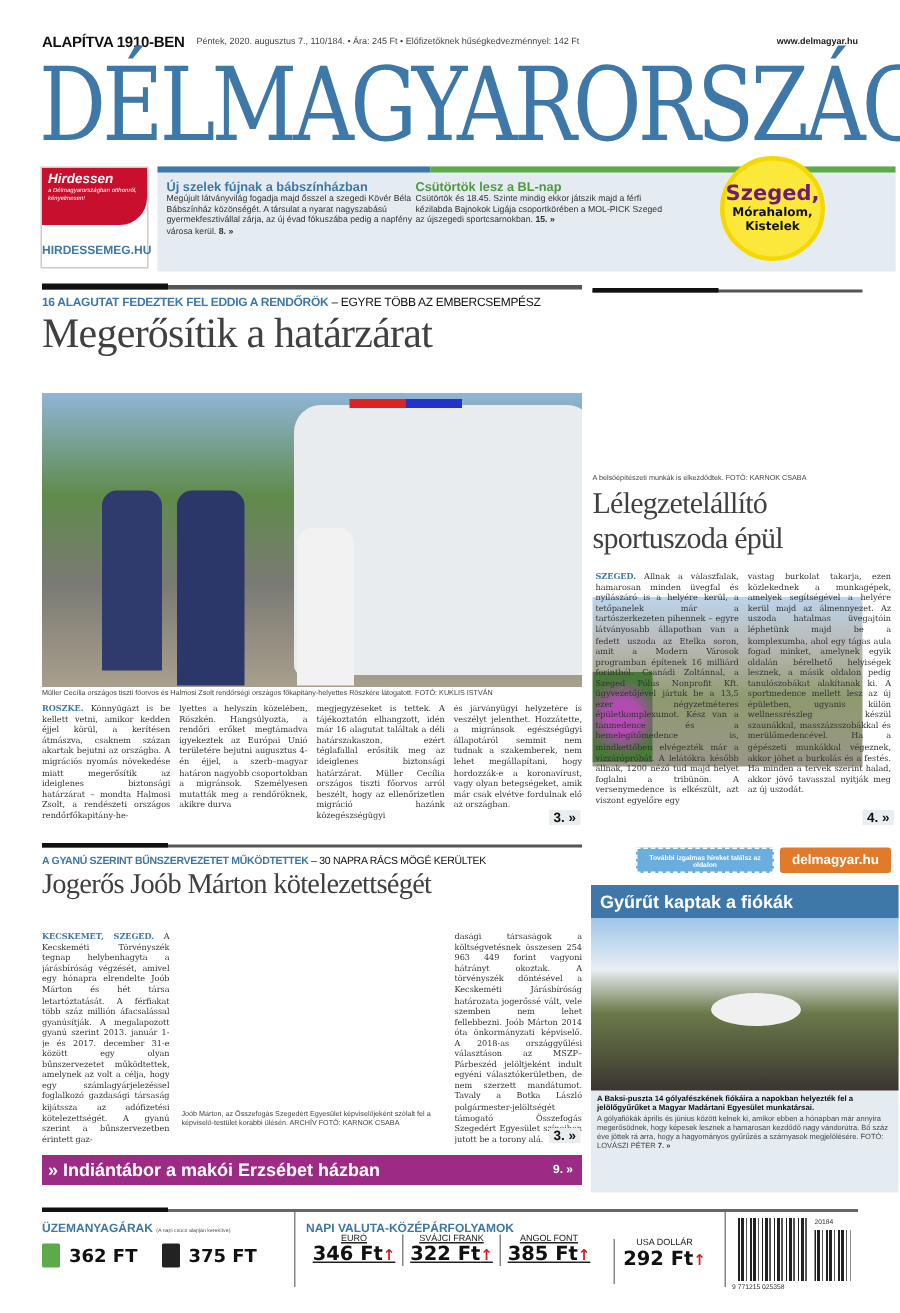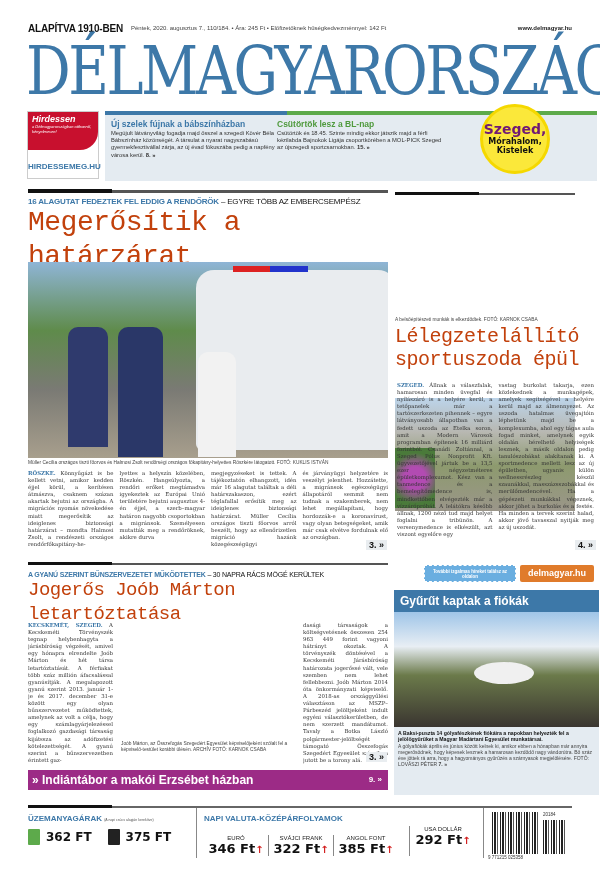--- a/index.html
+++ b/index.html
@@ -22,21 +22,21 @@
   .teaser h3 { font-size: 8.5px; font-weight: bold; margin-bottom: 1px; }
   .teaser p { font-size: 5.8px; line-height: 7.2px; color: #333; }
   .teaser .pg { font-weight: bold; }
   .t-blue h3 { color: #3d78a8; }
   .t-green h3 { color: #4f9a3d; }
   .badge { top: 104px; left: 480px; width: 70px; height: 70px; border-radius: 50%; background: #fbe83a; border: 3px solid #f5d800; text-align: center; padding-top: 14px; }
   .badge .b1 { color: #701a75; font-weight: bold; font-size: 14px; font-family: "DejaVu Sans", sans-serif; }
   .badge .b2 { color: #111; font-weight: bold; font-size: 8px; line-height: 9px; font-family: "DejaVu Sans", sans-serif; }
   .kicker { font-size: 8px; font-weight: bold; color: #3d78a8; letter-spacing: -0.2px; }
   .kicker .rest { color: #111; font-weight: normal; margin-top: 14px; }
-  .headline { font-family: Liberation Mono, monospace; color: #c2410c; letter-spacing: -0.5px; }
+  .headline { font-family: Liberation Serif, serif; color: #404040; letter-spacing: -0.5px; }
   .photo { background: linear-gradient(180deg,#8fb5d6 0%,#5f8b4b 35%,#7a7a74 65%,#a89f8d 100%); position: relative; overflow: hidden; }
   .caption { font-size: 4.8px; color: #444; line-height: 6px; }
   .body-cols { display: flex; gap: 6px; }
   .body-col { flex: 1; font-family: "DejaVu Serif", serif; font-size: 5.4px; line-height: 7.1px; color: #333; text-align: justify; }
   .dateline { color: #3d78a8; font-weight: bold; }
   .page-ref { font-weight: bold; font-size: 9px; color: #111; background: #e9edf0; padding: 0 3px; }
   .promo { top: 565px; left: 424px; width: 92px; height: 17px; background: #6aaee0; border: 1px dashed #fff; color: #fff; font-size: 4.5px; font-weight: bold; text-align: center; padding-top: 3px; line-height: 5px; }
   .promo-logo { top: 565px; left: 520px; width: 74px; height: 17px; background: #e07b2b; color: #fff; font-size: 9px; font-weight: bold; text-align: center; line-height: 17px; border-radius: 2px; }
   .gyuru-box { top: 590px; left: 394px; width: 205px; height: 205px; background: #e4ebf1; }
   .gyuru-head { background: #3d78a8; color: #fff; font-weight: bold; font-size: 12px; padding: 4px 6px; }
@@ -126,21 +126,21 @@
   <div class="body-col"><span class="dateline">SZEGED.</span> <span>Állnak a válaszfalak, hamarosan minden üvegfal és nyílászáró is a helyére kerül, a tetőpanelek már a tartószerkezeten pihennek – egyre látványosabb állapotban van a fedett uszoda az Etelka soron, amit a Modern Városok programban építenek 16 milliárd forintból. Csanádi Zoltánnal, a Szeged Pólus Nonprofit Kft. ügyvezetőjével jártuk be a 13,5 ezer négyzetméteres épületkomplexumot. Kész van a tanmedence és a bemelegítőmedence is, mindkettőben elvégezték már a vízzárópróbát. A lelátókra később állnak, 1200 néző tud majd helyet foglalni a tribünön. A versenymedence is elkészült, azt viszont egyelőre egy</span></div>
   <div class="body-col">vastag burkolat takarja, ezen közlekednek a munkagépek, amelyek segítségével a helyére kerül majd az álmennyezet. Az uszoda hatalmas üvegajtóin léphetünk majd be a komplexumba, ahol egy tágas aula fogad minket, amelynek egyik oldalán bérelhető helyiségek lesznek, a másik oldalon pedig tanulószobákat alakítanak ki. A sportmedence mellett lesz az új épületben, ugyanis külön wellnessrészleg készül szaunákkal, masszázsszobákkal és merülőmedencével. Ha a gépészeti munkákkal végeznek, akkor jöhet a burkolás és a festés. Ha minden a tervek szerint halad, akkor jövő tavasszal nyitják meg az új uszodát.</div>
 </div>
 <div class="abs page-ref" style="top:540px;left:575px;">4. »</div>
 
 <div class="abs" style="top:563px;left:28px;width:360px;">
   <div style="position:relative;height:2px;background:#555;">
       <div style="position:absolute;left:0;top:-1px;width:84px;height:3px;background:#111;"></div>
     </div>
   <div class="kicker" style="margin-top:6px;font-size:7px;"><span>A GYANÚ SZERINT BŰNSZERVEZETET MŰKÖDTETTEK</span><span class="rest"> – 30 NAPRA RÁCS MÖGÉ KERÜLTEK</span></div>
-  <div class="headline" style="font-size:19px;line-height:24px;">Jogerős Joób Márton letartóztatása</div>
+  <div class="headline" style="font-size:19px;line-height:24px;">Jogerős Joób Márton kötelezettségét</div>
 </div>
 <div class="abs body-col" style="top:622px;left:28px;width:85px;height:142px;overflow:hidden;"><span class="dateline">KECSKEMÉT, SZEGED.</span> <span>A Kecskeméti Törvényszék tegnap helybenhagyta a járásbíróság végzését, amivel egy hónapra elrendelte Joób Márton és hét társa letartóztatását. A férfiakat több száz millión áfacsalással gyanúsítják. A megalapozott gyanú szerint 2013. január 1-je és 2017. december 31-e között egy olyan bűnszervezetet működtettek, amelynek az volt a célja, hogy egy számlagyárjelezéssel foglalkozó gazdasági társaság kijátssza az adófizetési kötelezettségét. A gyanú szerint a bűnszervezetben érintett gaz-</span></div>
 
 <div class="abs caption" style="top:741px;left:121px;width:175px;">Joób Márton, az Összefogás Szegedért Egyesület képviselőjeként szólalt fel a képviselő-testület korábbi ülésén. ARCHÍV FOTÓ: KARNOK CSABA</div>
 <div class="abs body-col" style="top:622px;left:303px;width:85px;height:142px;overflow:hidden;">dasági társaságok a költségvetésnek összesen 254 963 449 forint vagyoni hátrányt okoztak. A törvényszék döntésével a Kecskeméti Járásbíróság határozata jogerőssé vált, vele szemben nem lehet fellebbezni. Joób Márton 2014 óta önkormányzati képviselő. A 2018-as országgyűlési választáson az MSZP–Párbeszéd jelöltjeként indult egyéni választókerületben, de nem szerzett mandátumot. Tavaly a Botka László polgármester-jelöltségét támogató Összefogás Szegedért Egyesület színeiben jutott be a torony alá.</div>
 <div class="abs page-ref" style="top:752px;left:366px;">3. »</div>
 
 <div class="abs promo">További izgalmas híreket találsz az oldalon</div>
 <div class="abs promo-logo">delmagyar.hu</div>
 
@@ -168,21 +168,21 @@
   <div style="display:flex;align-items:center;margin-top:6px;gap:6px;">
     <div style="width:12px;height:16px;background:#5daa4b;border-radius:1px;"></div>
     <span class="price">362 FT</span>
     <div style="width:12px;height:16px;background:#222;border-radius:1px;margin-left:10px;"></div>
     <span class="price">375 FT</span>
   </div>
 </div>
 <div class="abs" style="top:808px;left:196px;width:1px;height:50px;background:#888;"></div>
 <div class="abs" style="top:814px;left:204px;width:250px;">
   <div class="fuel-title">NAPI VALUTA-KÖZÉPÁRFOLYAMOK</div>
-  <div style="display:flex;margin-top:12px;">
+  <div style="display:flex;margin-top:0;text-decoration:underline;">
     <div style="width:64px;">
       <div class="cur-label">EURÓ</div>
       <div class="cur-val"><span>346 Ft</span><span class="arrow">↑</span></div>
     </div>
     <div style="width:1px;background:#888;"></div>
     <div style="width:64px;">
       <div class="cur-label">SVÁJCI FRANK</div>
       <div class="cur-val"><span>322 Ft</span><span class="arrow">↑</span></div>
     </div>
     <div style="width:1px;background:#888;"></div>

